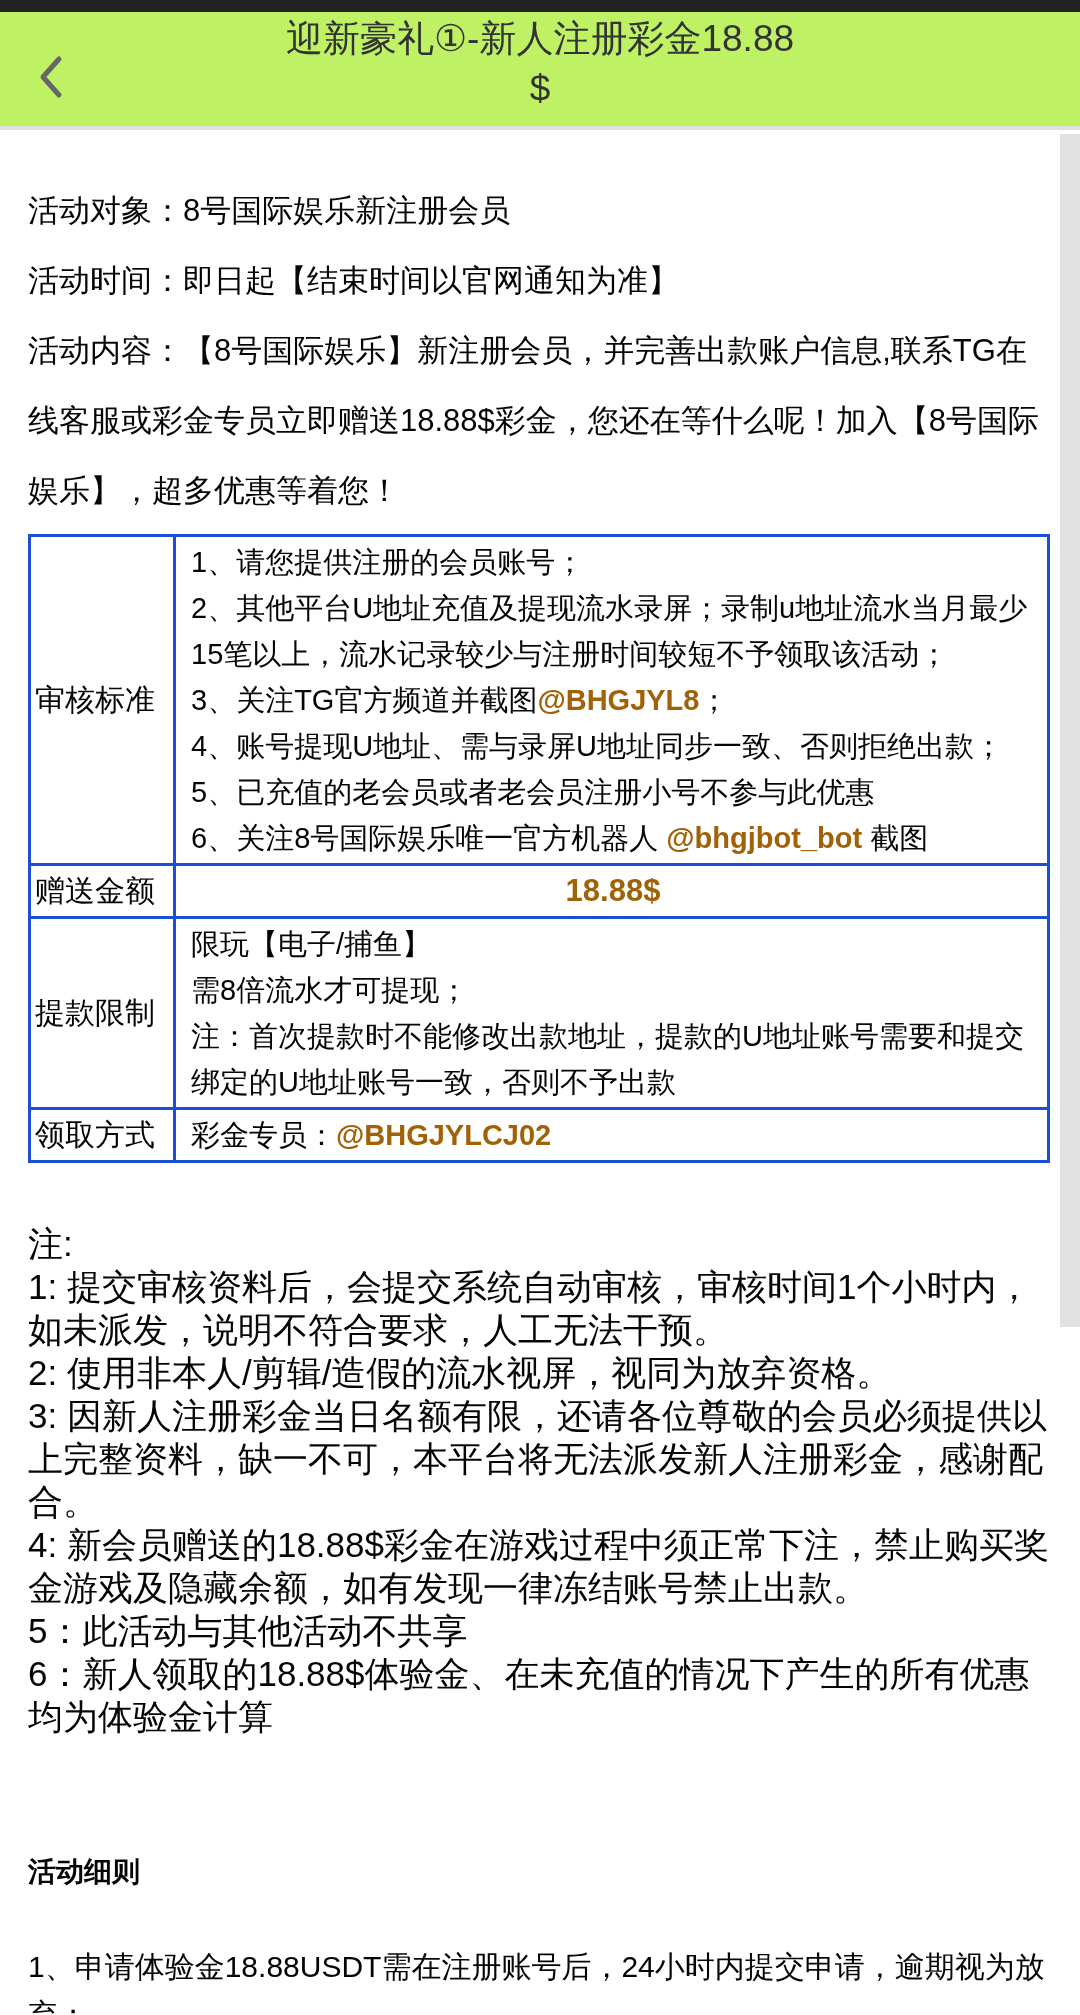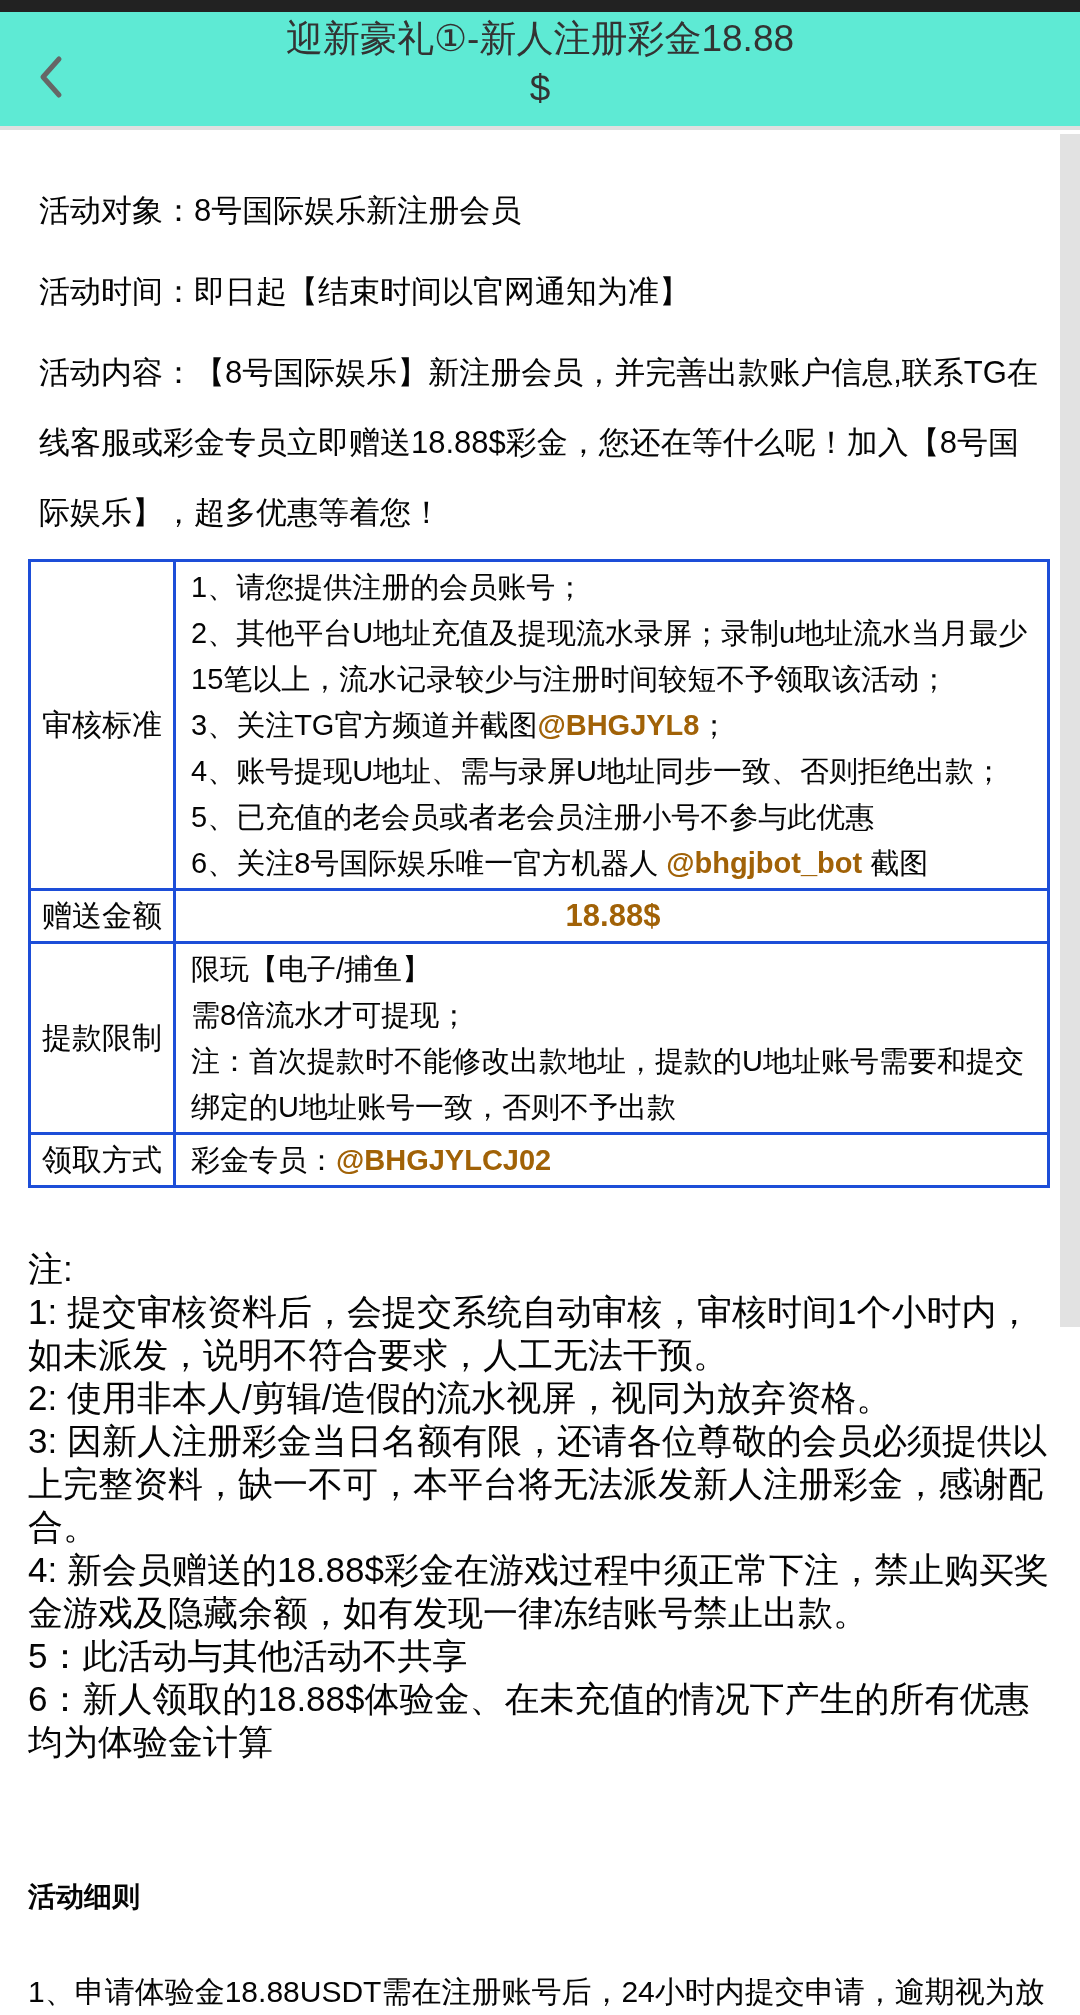--- a/index.html
+++ b/index.html
@@ -7,54 +7,54 @@
     width:1080px; height:2015px;
     background:#ffffff;
     font-family:"Liberation Sans","DejaVu Sans",sans-serif;
     color:#0a0a0a;
     overflow:hidden;
     position:relative;
   }
   .statusbar { width:1080px; height:12px; background:#222222; }
   .header {
     width:1080px; height:118px;
-    background:#5eead4;
+    background:#bef264;
     border-bottom:4px solid #e0e0e0;
     position:relative;
   }
   .back-btn {
     position:absolute; left:22px; top:36px;
     width:56px; height:60px;
     display:flex; align-items:center; justify-content:center;
     cursor:pointer; background:transparent; border:none;
   }
   .title {
     text-align:center;
     font-size:37px; line-height:50px;
     color:#333333;
     padding-top:2px;
     font-weight:400;
   }
   .content { padding:0 28px; position:relative; }
   .intro { margin-top:46px; font-size:31px; line-height:70px; color:#050505; }
-  .intro p { margin:11px; }
+  .intro p { margin:0; }
   .promo-table {
     margin-top:8px;
     width:1022px;
     border-collapse:collapse;
     font-size:29px;
     color:#050505;
   }
   .promo-table td {
     border:3px solid #1d4ed8;
     vertical-align:middle;
   }
   .promo-table td.lbl {
     width:145px;
-    text-align:center;
+    text-align:left;
     font-size:30px;
     padding:0 4px;
   }
   .promo-table td.val { padding:2px 12px 2px 15px; line-height:46px; }
   .red { color:#a16207; font-weight:700; }
   .amount-cell { text-align:center; font-size:31px; }
   .notes { margin-top:59px; font-size:35px; line-height:43px; color:#050505; }
   .notes p { margin:0; }
   .details-heading {
     margin-top:112px;

